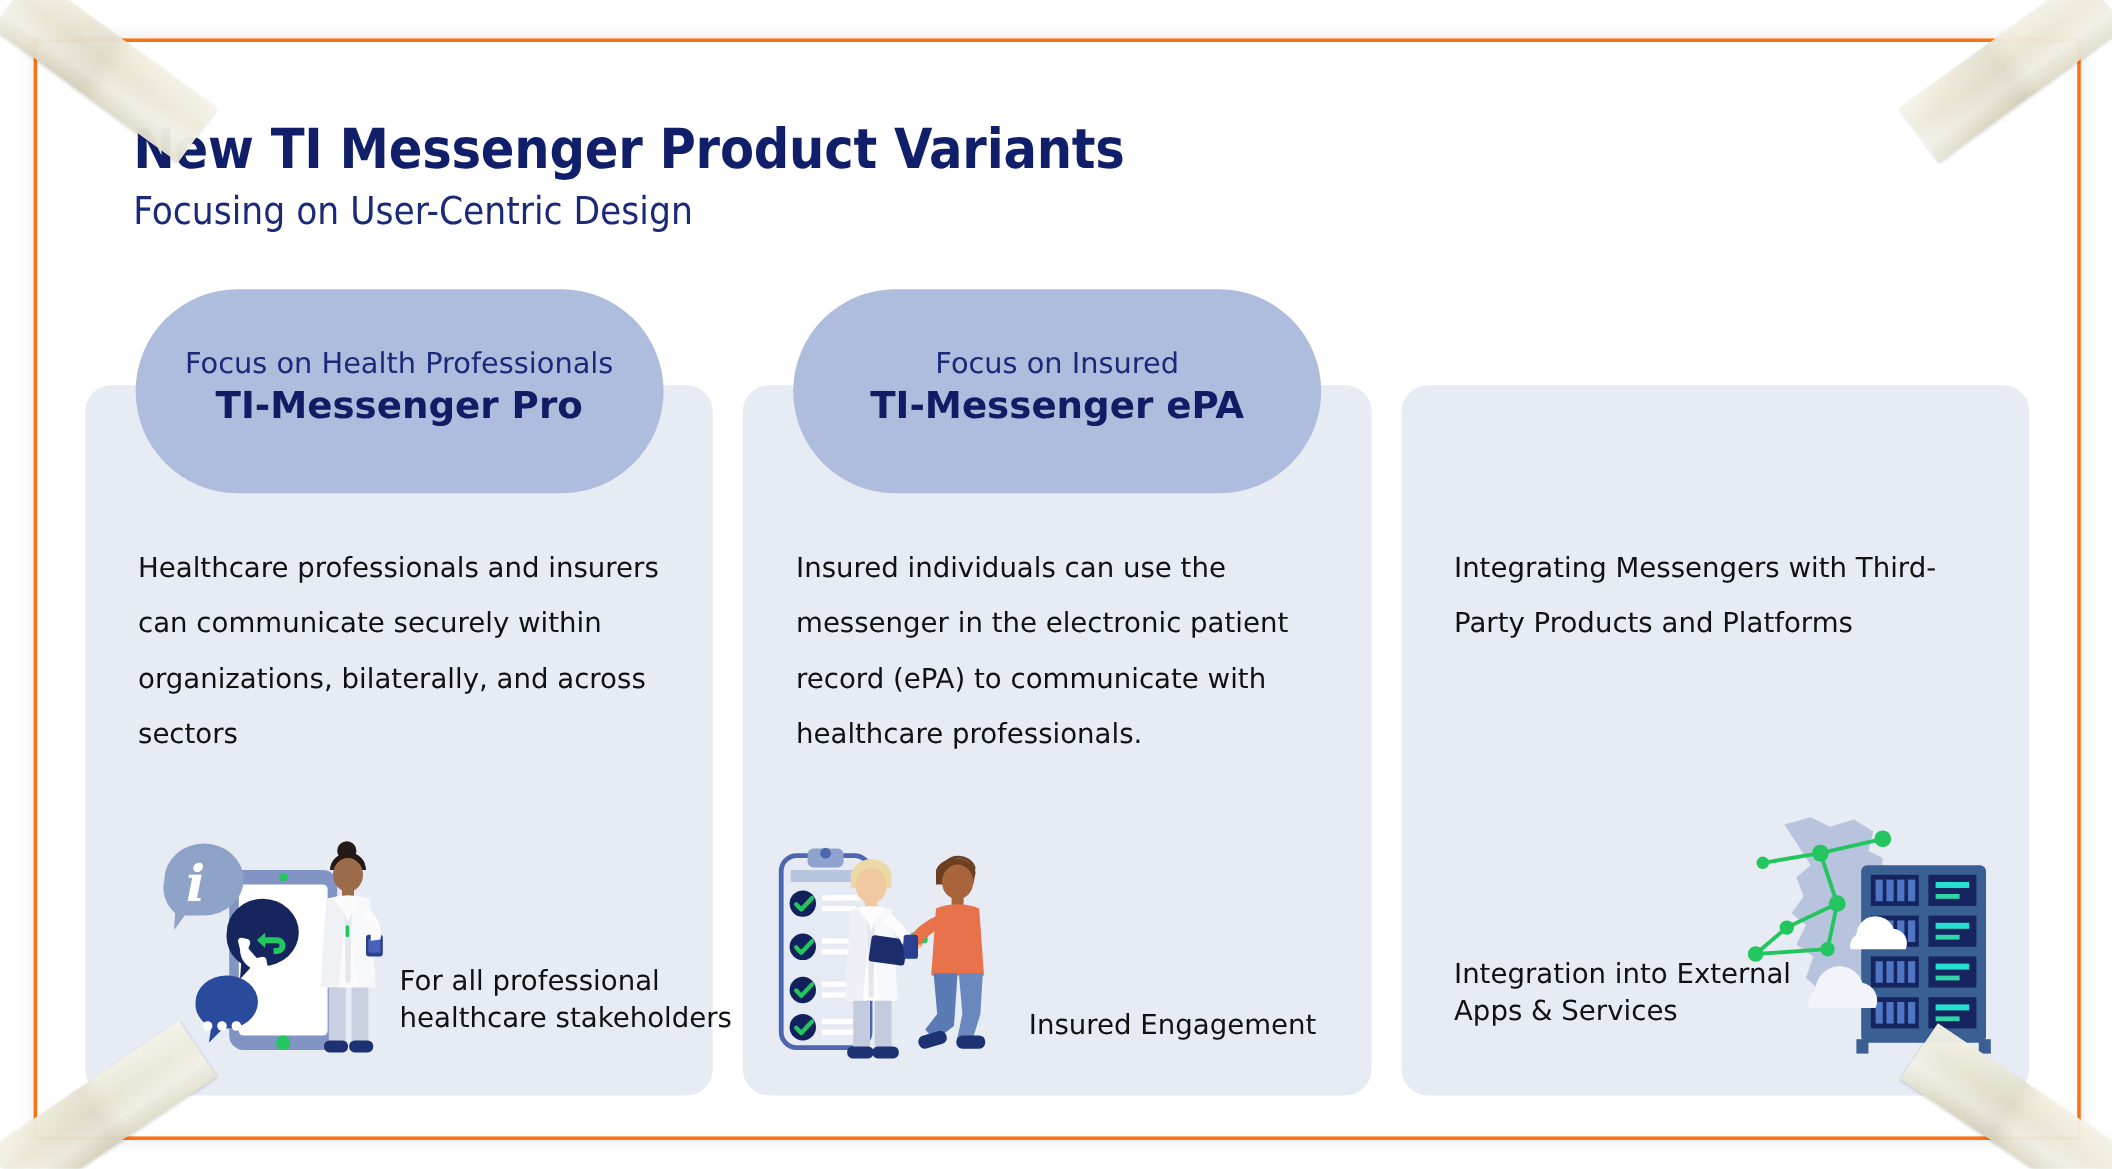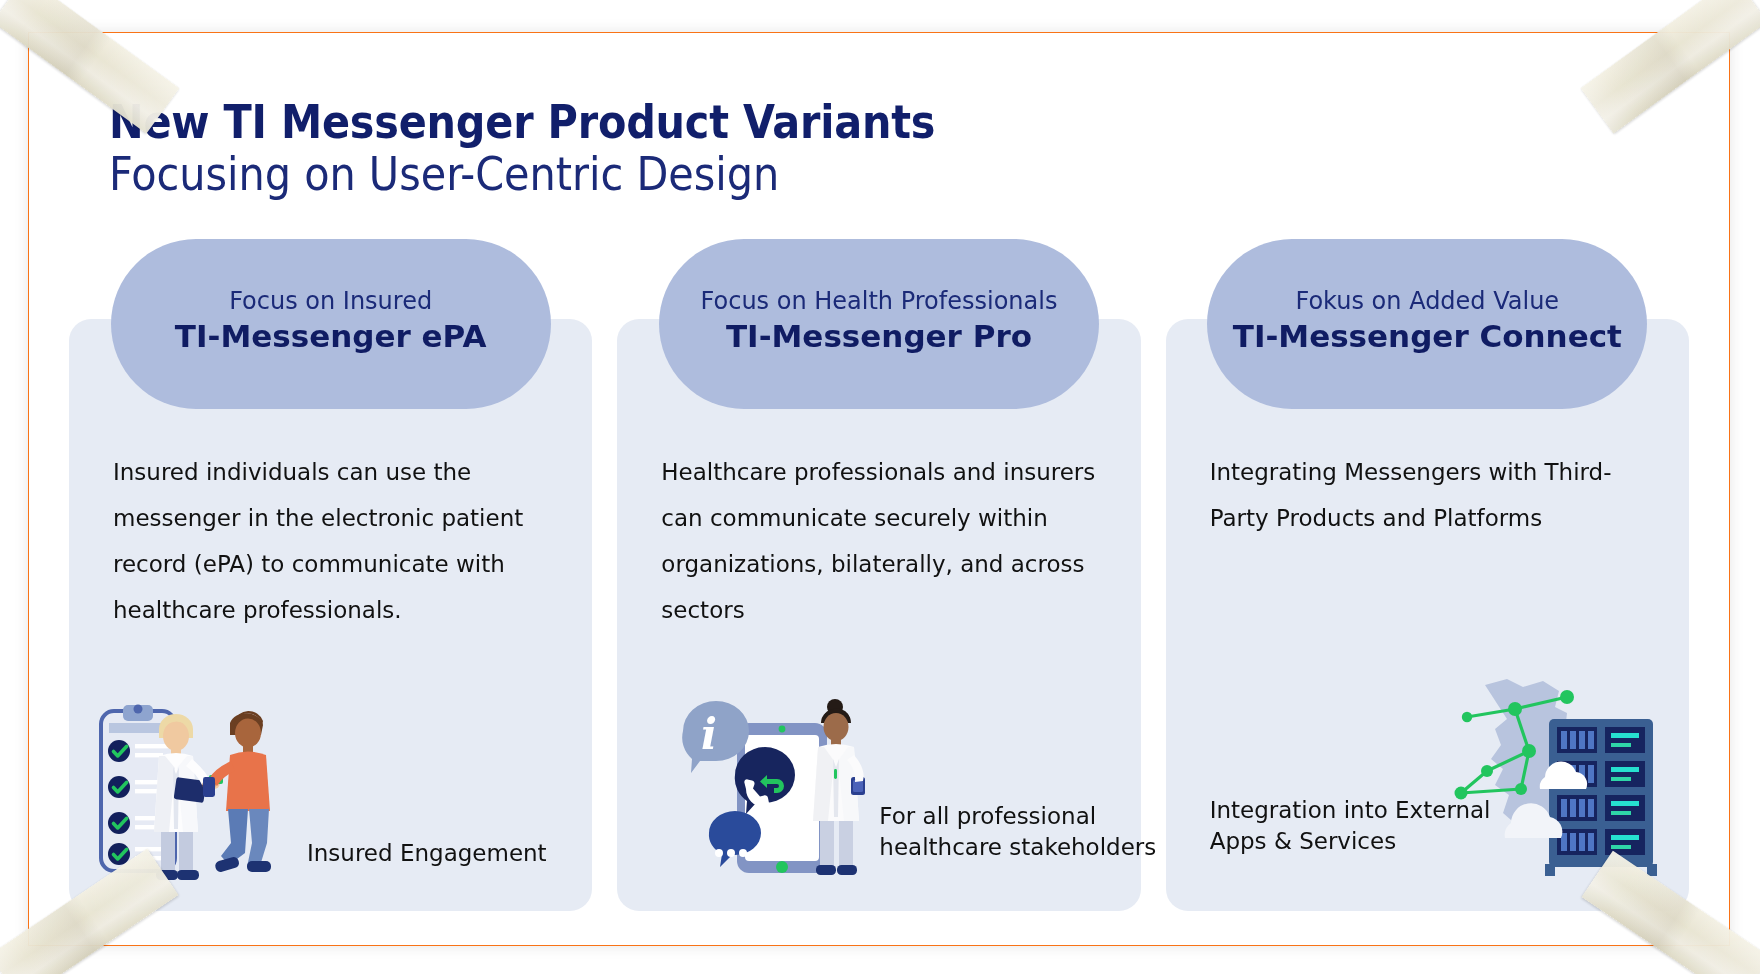--- a/index.html
+++ b/index.html
@@ -14,21 +14,21 @@
   .slide-bg{
     position:absolute;left:0;top:0;width:1760px;height:974px;
     background:#ffffff;
   }
   
   .paper{
     position:absolute;
     left:28px;top:32px;
     width:1700px;height:912px;
     background:#ffffff;
-    border:1px solid #f97316;
+    border:3px solid #f97316;
     box-shadow:0 0 14px rgba(0,0,0,0.10);
   }
   
   .tape{
     position:absolute;
     width:190px;height:56px;
     background:
       linear-gradient(90deg,
         rgba(255,255,255,0.30) 0%,
         rgba(255,255,255,0.00) 16%,
@@ -53,21 +53,21 @@
     font-weight:bold;
     font-size:46px;
     line-height:54px;
     color:#111f6b;
     letter-spacing:-0.2px;
     white-space:nowrap;
   }
   .title-sub{
     font-family:"DejaVu Sans Condensed","DejaVu Sans","Liberation Sans",sans-serif;
     font-weight:normal;
-    font-size:46px;
+    font-size:32px;
     line-height:50px;
     color:#1b2a78;
     white-space:nowrap;
   }
 
   
   .cards{
     position:absolute;
     left:40px;top:286px;
     width:1620px;height:600px;
@@ -154,20 +154,86 @@
 
 <div class="paper">
 
   <div class="heading">
     <div class="title-main">New TI Messenger Product Variants</div>
     <div class="title-sub">Focusing on User-Centric Design</div>
   </div>
 
   <div class="cards">
 
+    <div class="card card-1">
+      <div class="pill">
+        <div class="pill-eyebrow">Focus on Health Professionals</div>
+        <div class="pill-title">TI-Messenger Pro</div>
+      </div>
+      <div class="card-body">Healthcare professionals and insurers can communicate securely within organizations, bilaterally, and across sectors</div>
+
+      <div class="art c1-art">
+        <svg width="200" height="200" viewBox="0 0 200 200">
+
+          <rect x="62" y="30" width="90" height="150" rx="12" fill="#8294c4"></rect>
+          <rect x="70" y="42" width="74" height="126" rx="4" fill="#ffffff"></rect>
+          <circle cx="107" cy="36" r="3.4" fill="#22c55e"></circle>
+          <circle cx="107" cy="174" r="6" fill="#22c55e"></circle>
+
+          <path d="M8 38 a33 30 0 1 1 33 30 h-16 l-9 12 l1 -14 a33 30 0 0 1 -9 -28 z" fill="#8fa3c8"></path>
+          <text x="34" y="56" font-family="DejaVu Serif, serif" font-style="italic" font-weight="bold" font-size="42" fill="#ffffff" text-anchor="middle">i</text>
+
+          <g>
+            <path d="M60 82 a30 28 0 1 1 30 28 h-9 l-10 11 l1 -13 a30 28 0 0 1 -12 -26 z" fill="#17255e"></path>
+            <path d="M71 96 c0 10 8 18 18 18 c3 0 5 -2 5 -4 l-1 -5 c-0.3 -2 -2 -3 -4 -2.6 l-4 1 l-7 -8 l1.4 -4 c0.5 -2 -0.4 -3.6 -2.3 -4 l-4.6 -1 c-1.7 -0.3 -3.2 1 -3.2 2.8 z" fill="#ffffff"></path>
+            <path d="M92 86 l10 0 a7 7 0 0 1 0 14 l-3 0 l0 -5 l3 0 a2 2 0 0 0 0 -4 l-10 0 l0 4 l-7 -6.5 l7 -6.5 z" fill="#22c55e"></path>
+          </g>
+
+          <g>
+            <path d="M34 140 a26 22 0 1 1 26 22 h-3 l-12 12 l2 -13 a26 22 0 0 1 -13 -21 z" fill="#2a4b9b"></path>
+            <circle cx="44" cy="160" r="4" fill="#ffffff"></circle>
+            <circle cx="56" cy="160" r="4" fill="#ffffff"></circle>
+            <circle cx="68" cy="160" r="4" fill="#ffffff"></circle>
+          </g>
+
+          <g>
+
+            <circle cx="160" cy="14" r="8" fill="#241b16"></circle>
+            <path d="M146 30 a15 14 0 0 1 30 0 z" fill="#241b16"></path>
+
+            <ellipse cx="161" cy="34" rx="12.5" ry="14" fill="#9c6b4a"></ellipse>
+            <path d="M148 28 a14 12 0 0 1 27 0 l0 -3 a14 13 0 0 0 -27 0 z" fill="#241b16"></path>
+
+            <rect x="156" y="46" width="10" height="10" fill="#9c6b4a"></rect>
+            <path d="M150 54 l11 10 l11 -10 z" fill="#2a4b9b"></path>
+
+            <path d="M143 54 q18 -6 36 0 l5 74 l-46 0 z" fill="#fbfbfc"></path>
+            <path d="M143 54 l6 0 l10 14 l-6 60 l-15 0 z" fill="#f0f1f4"></path>
+            <path d="M179 54 l-6 0 l-10 14 l6 60 l15 0 z" fill="#f7f8fa"></path>
+
+            <path d="M158 66 l3 8 l3 -8 l-1 58 l-4 0 z" fill="#e4e7ee"></path>
+
+            <rect x="159" y="76" width="3" height="10" rx="1.4" fill="#22c55e"></rect>
+
+            <rect x="176" y="84" width="14" height="18" rx="2.5" fill="#2a3f8f"></rect>
+            <rect x="178" y="87" width="10" height="12" rx="1.5" fill="#4b62b8"></rect>
+
+            <path d="M179 62 q12 14 9 26 l-8 1 q1 -13 -8 -22 z" fill="#fbfbfc"></path>
+
+            <rect x="145" y="128" width="14" height="48" fill="#c9d0e2"></rect>
+            <rect x="164" y="128" width="14" height="48" fill="#c9d0e2"></rect>
+
+            <rect x="141" y="172" width="20" height="10" rx="4.5" fill="#1d3272"></rect>
+            <rect x="162" y="172" width="20" height="10" rx="4.5" fill="#1d3272"></rect>
+          </g>
+        </svg>
+      </div>
+      <div class="caption c1-cap">For all professional healthcare stakeholders</div>
+    </div>
+
     <div class="card card-2">
       <div class="pill">
         <div class="pill-eyebrow">Focus on Insured</div>
         <div class="pill-title">TI-Messenger ePA</div>
       </div>
       <div class="card-body">Insured individuals can use the messenger in the electronic patient record (ePA) to communicate with healthcare professionals.</div>
 
       <div class="art c2-art">
         <svg width="210" height="190" viewBox="0 0 210 190">
 
@@ -245,91 +311,21 @@
             <path d="M152 110 l20 0 l-2 34 l-8 26 l-12 -2 l5 -24 z" fill="#6a88bd"></path>
 
             <rect x="118" y="160" width="24" height="11" rx="5" transform="rotate(-16 130 165)" fill="#1d3272"></rect>
             <rect x="150" y="162" width="24" height="11" rx="5" fill="#1d3272"></rect>
           </g>
         </svg>
       </div>
       <div class="caption c2-cap">Insured Engagement</div>
     </div>
 
-    <div class="card card-1">
-      <div class="pill">
-        <div class="pill-eyebrow">Focus on Health Professionals</div>
-        <div class="pill-title">TI-Messenger Pro</div>
-      </div>
-      <div class="card-body">Healthcare professionals and insurers can communicate securely within organizations, bilaterally, and across sectors</div>
-
-      <div class="art c1-art">
-        <svg width="200" height="200" viewBox="0 0 200 200">
-
-          <rect x="62" y="30" width="90" height="150" rx="12" fill="#8294c4"></rect>
-          <rect x="70" y="42" width="74" height="126" rx="4" fill="#ffffff"></rect>
-          <circle cx="107" cy="36" r="3.4" fill="#22c55e"></circle>
-          <circle cx="107" cy="174" r="6" fill="#22c55e"></circle>
-
-          <path d="M8 38 a33 30 0 1 1 33 30 h-16 l-9 12 l1 -14 a33 30 0 0 1 -9 -28 z" fill="#8fa3c8"></path>
-          <text x="34" y="56" font-family="DejaVu Serif, serif" font-style="italic" font-weight="bold" font-size="42" fill="#ffffff" text-anchor="middle">i</text>
-
-          <g>
-            <path d="M60 82 a30 28 0 1 1 30 28 h-9 l-10 11 l1 -13 a30 28 0 0 1 -12 -26 z" fill="#17255e"></path>
-            <path d="M71 96 c0 10 8 18 18 18 c3 0 5 -2 5 -4 l-1 -5 c-0.3 -2 -2 -3 -4 -2.6 l-4 1 l-7 -8 l1.4 -4 c0.5 -2 -0.4 -3.6 -2.3 -4 l-4.6 -1 c-1.7 -0.3 -3.2 1 -3.2 2.8 z" fill="#ffffff"></path>
-            <path d="M92 86 l10 0 a7 7 0 0 1 0 14 l-3 0 l0 -5 l3 0 a2 2 0 0 0 0 -4 l-10 0 l0 4 l-7 -6.5 l7 -6.5 z" fill="#22c55e"></path>
-          </g>
-
-          <g>
-            <path d="M34 140 a26 22 0 1 1 26 22 h-3 l-12 12 l2 -13 a26 22 0 0 1 -13 -21 z" fill="#2a4b9b"></path>
-            <circle cx="44" cy="160" r="4" fill="#ffffff"></circle>
-            <circle cx="56" cy="160" r="4" fill="#ffffff"></circle>
-            <circle cx="68" cy="160" r="4" fill="#ffffff"></circle>
-          </g>
-
-          <g>
-
-            <circle cx="160" cy="14" r="8" fill="#241b16"></circle>
-            <path d="M146 30 a15 14 0 0 1 30 0 z" fill="#241b16"></path>
-
-            <ellipse cx="161" cy="34" rx="12.5" ry="14" fill="#9c6b4a"></ellipse>
-            <path d="M148 28 a14 12 0 0 1 27 0 l0 -3 a14 13 0 0 0 -27 0 z" fill="#241b16"></path>
-
-            <rect x="156" y="46" width="10" height="10" fill="#9c6b4a"></rect>
-            <path d="M150 54 l11 10 l11 -10 z" fill="#2a4b9b"></path>
-
-            <path d="M143 54 q18 -6 36 0 l5 74 l-46 0 z" fill="#fbfbfc"></path>
-            <path d="M143 54 l6 0 l10 14 l-6 60 l-15 0 z" fill="#f0f1f4"></path>
-            <path d="M179 54 l-6 0 l-10 14 l6 60 l15 0 z" fill="#f7f8fa"></path>
-
-            <path d="M158 66 l3 8 l3 -8 l-1 58 l-4 0 z" fill="#e4e7ee"></path>
-
-            <rect x="159" y="76" width="3" height="10" rx="1.4" fill="#22c55e"></rect>
-
-            <rect x="176" y="84" width="14" height="18" rx="2.5" fill="#2a3f8f"></rect>
-            <rect x="178" y="87" width="10" height="12" rx="1.5" fill="#4b62b8"></rect>
-
-            <path d="M179 62 q12 14 9 26 l-8 1 q1 -13 -8 -22 z" fill="#fbfbfc"></path>
-
-            <rect x="145" y="128" width="14" height="48" fill="#c9d0e2"></rect>
-            <rect x="164" y="128" width="14" height="48" fill="#c9d0e2"></rect>
-
-            <rect x="141" y="172" width="20" height="10" rx="4.5" fill="#1d3272"></rect>
-            <rect x="162" y="172" width="20" height="10" rx="4.5" fill="#1d3272"></rect>
-          </g>
-        </svg>
-      </div>
-      <div class="caption c1-cap">For all professional healthcare stakeholders</div>
-    </div>
-
     <div class="card card-3">
-      <div class="pill">
-        <div class="pill-eyebrow">Fokus on Added Value</div>
-        <div class="pill-title">TI-Messenger Connect</div>
-      </div>
       <div class="card-body">Integrating Messengers with Third-Party Products and Platforms</div>
 
       <div class="art c3-art">
         <svg width="230" height="210" viewBox="0 0 230 210">
 
           <path d="M48 14 l22 -6 l16 8 l20 -6 l16 10 l-4 16 l12 6 l-2 18 l14 10 l-4 20
                    l10 12 l-8 18 l6 14 l-10 18 l-16 6 l-20 -8 l-18 6 l-16 -14 l6 -18
                    l-14 -10 l8 -16 l-12 -10 l10 -14 l-6 -16 l12 -10 z" fill="#b8c4de"></path>
 
           <g stroke="#22c55e" stroke-width="3.2" fill="none" stroke-linecap="round">

